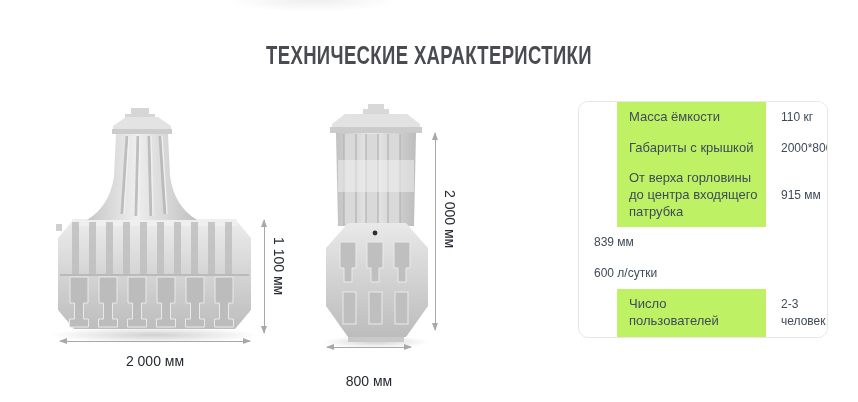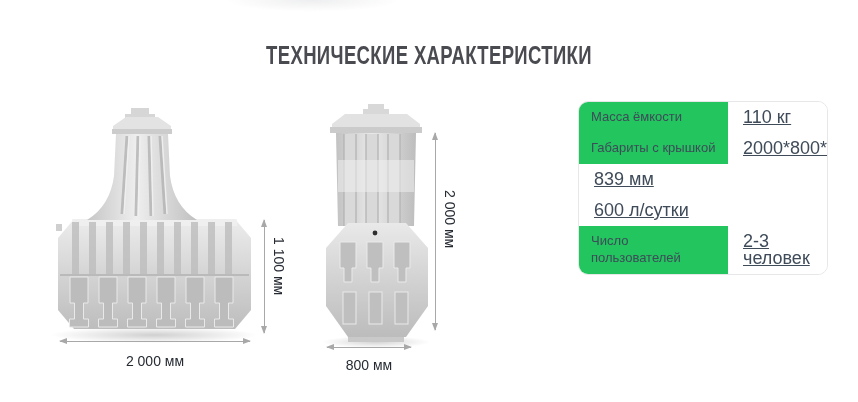--- a/index.html
+++ b/index.html
@@ -56,27 +56,27 @@
   .dim-label.center { text-align:center; }
 
   
   .specs {
     position:absolute; left:578px; top:101px; width:250px;
     background:#ffffff; border:1px solid #e7e7e8; border-radius:10px;
     overflow:hidden;
   }
   .spec-row { display:flex; align-items:stretch; }
   .spec-label {
-    width:149px; flex:0 0 149px; background:#22c55e;
+    width:149px; flex:0 0 149px; background:#bef264;
     padding:5px 8px 7px 12px; font-size:13px; line-height:17px;
-    color:#3f4b59; display:flex; align-items:center;
+    color:#3f4b59; display:flex; align-items:center;margin-left:38px;
   }
   .spec-value {
-    flex:1; padding:7px 6px 7px 15px; font-size:18px; line-height:17px;
-    color:#3f4b59; display:flex; align-items:center; background:#ffffff;text-decoration:underline;
+    flex:1; padding:7px 6px 7px 15px; font-size:12px; line-height:17px;
+    color:#3f4b59; display:flex; align-items:center; background:#ffffff;
   }
 </style>
 </head>
 <body>
 
 <div class="screen">
 
   <div class="top-shadow"></div>
 
   <h1 class="page-title">ТЕХНИЧЕСКИЕ ХАРАКТЕРИСТИКИ</h1>
@@ -199,32 +199,36 @@
       <rect x="25" y="196" width="13" height="32"></rect>
       <rect x="51" y="196" width="13" height="32"></rect>
       <rect x="77" y="196" width="13" height="32"></rect>
     </g>
     <rect x="30" y="241" width="56" height="5" fill="#c9c9c9"></rect>
   </svg>
 
   <div class="vdim" style="left:435px; top:133px; height:197px;"></div>
   <div class="dim-label vertical" style="left:442px; top:190px;">2 000 мм</div>
   <div class="hdim" style="left:327px; top:347px; width:84px;"></div>
-  <div class="dim-label center" style="left:327px; top:357px; width:84px;">800 мм</div>
+  <div class="dim-label center" style="left:327px; top:373px; width:84px;">800 мм</div>
 
   <div class="specs">
     <div class="spec-row">
       <div class="spec-label">Масса ёмкости</div>
       <div class="spec-value">110 кг</div>
     </div>
     <div class="spec-row">
       <div class="spec-label">Габариты с крышкой</div>
       <div class="spec-value">2000*800*2000</div>
     </div>
     <div class="spec-row">
+      <div class="spec-label">От верха горловины до центра входящего патрубка</div>
+      <div class="spec-value">915 мм</div>
+    </div>
+    <div class="spec-row">
       <div class="spec-value">839 мм</div>
     </div>
     <div class="spec-row">
       <div class="spec-value">600 л/сутки</div>
     </div>
     <div class="spec-row">
       <div class="spec-label">Число пользователей</div>
       <div class="spec-value">2-3 человек</div>
     </div>
   </div>

